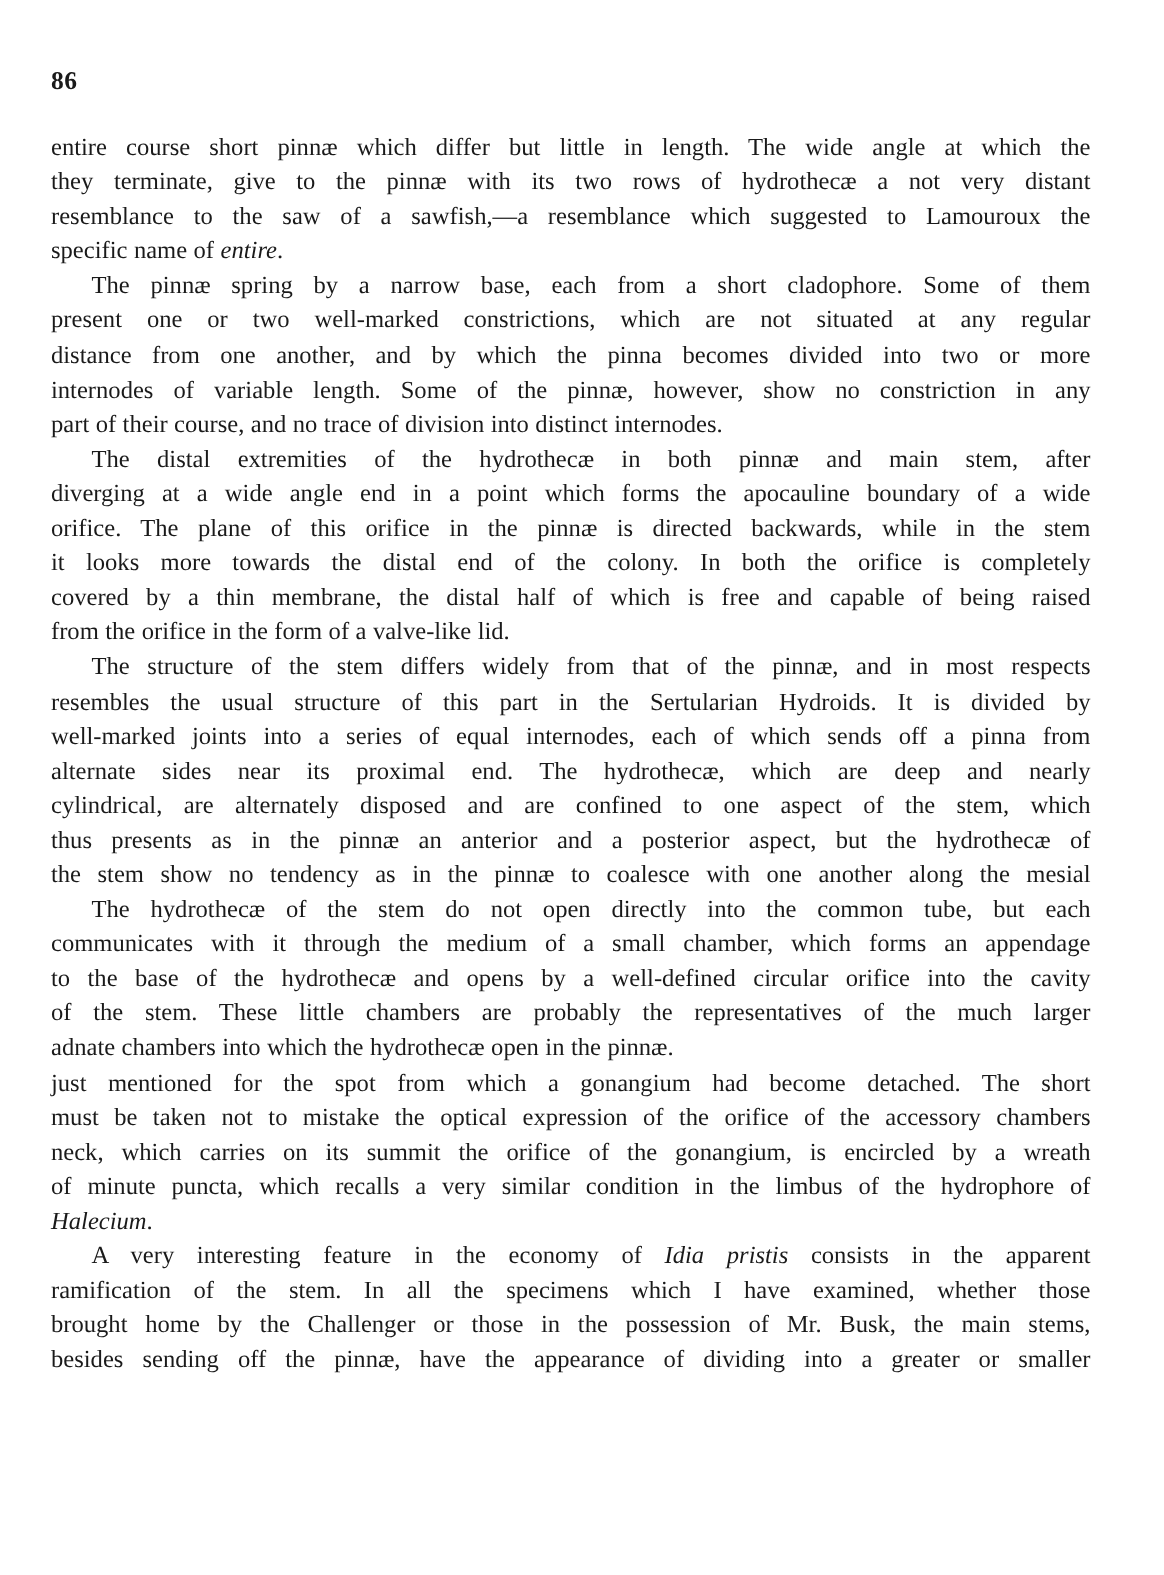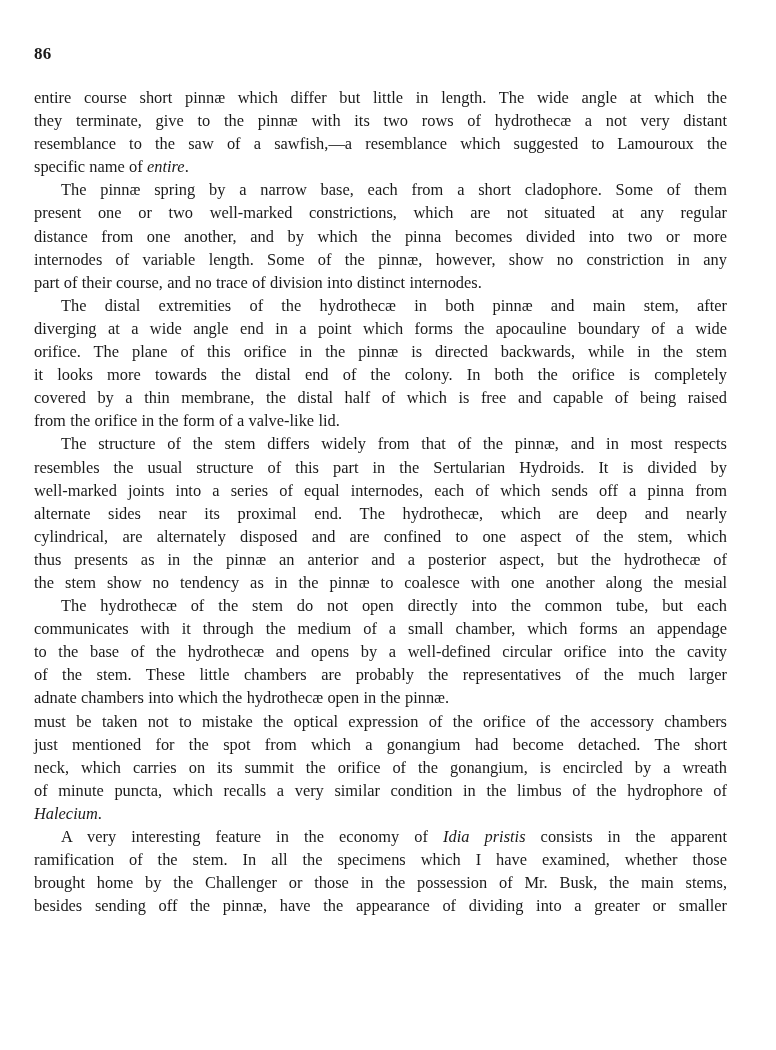--- a/index.html
+++ b/index.html
@@ -110,22 +110,22 @@
       <span class="line"><span>the stem show no tendency as in the pinnæ to coalesce with one another along the mesial</span></span>
     </p>
     <p class="para">
       <span class="line indent-line"><span>The hydrothecæ of the stem do not open directly into the common tube, but each</span></span>
       <span class="line"><span>communicates with it through the medium of a small chamber, which forms an appendage</span></span>
       <span class="line"><span>to the base of the hydrothecæ and opens by a well-defined circular orifice into the cavity</span></span>
       <span class="line"><span>of the stem.  These little chambers are probably the representatives of the much larger</span></span>
       <span class="line last"><span>adnate chambers into which the hydrothecæ open in the pinnæ.</span></span>
     </p>
     <p class="para">
+      <span class="line"><span>just mentioned for the spot from which a gonangium had become detached.  The short</span></span>
       <span class="line"><span>must be taken not to mistake the optical expression of the orifice of the accessory chambers</span></span>
-      <span class="line"><span>just mentioned for the spot from which a gonangium had become detached.  The short</span></span>
       <span class="line"><span>neck, which carries on its summit the orifice of the gonangium, is encircled by a wreath</span></span>
       <span class="line"><span>of minute puncta, which recalls a very similar condition in the limbus of the hydrophore of</span></span>
       <span class="line last"><em>Halecium</em><span>.</span></span>
     </p>
     <p class="para">
       <span class="line indent-line"><span>A very interesting feature in the economy of </span><em>Idia pristis</em><span> consists in the apparent</span></span>
       <span class="line"><span>ramification of the stem.  In all the specimens which I have examined, whether those</span></span>
       <span class="line"><span>brought home by the Challenger or those in the possession of Mr. Busk, the main stems,</span></span>
       <span class="line"><span>besides sending off the pinnæ, have the appearance of dividing into a greater or smaller</span></span>
     </p>

